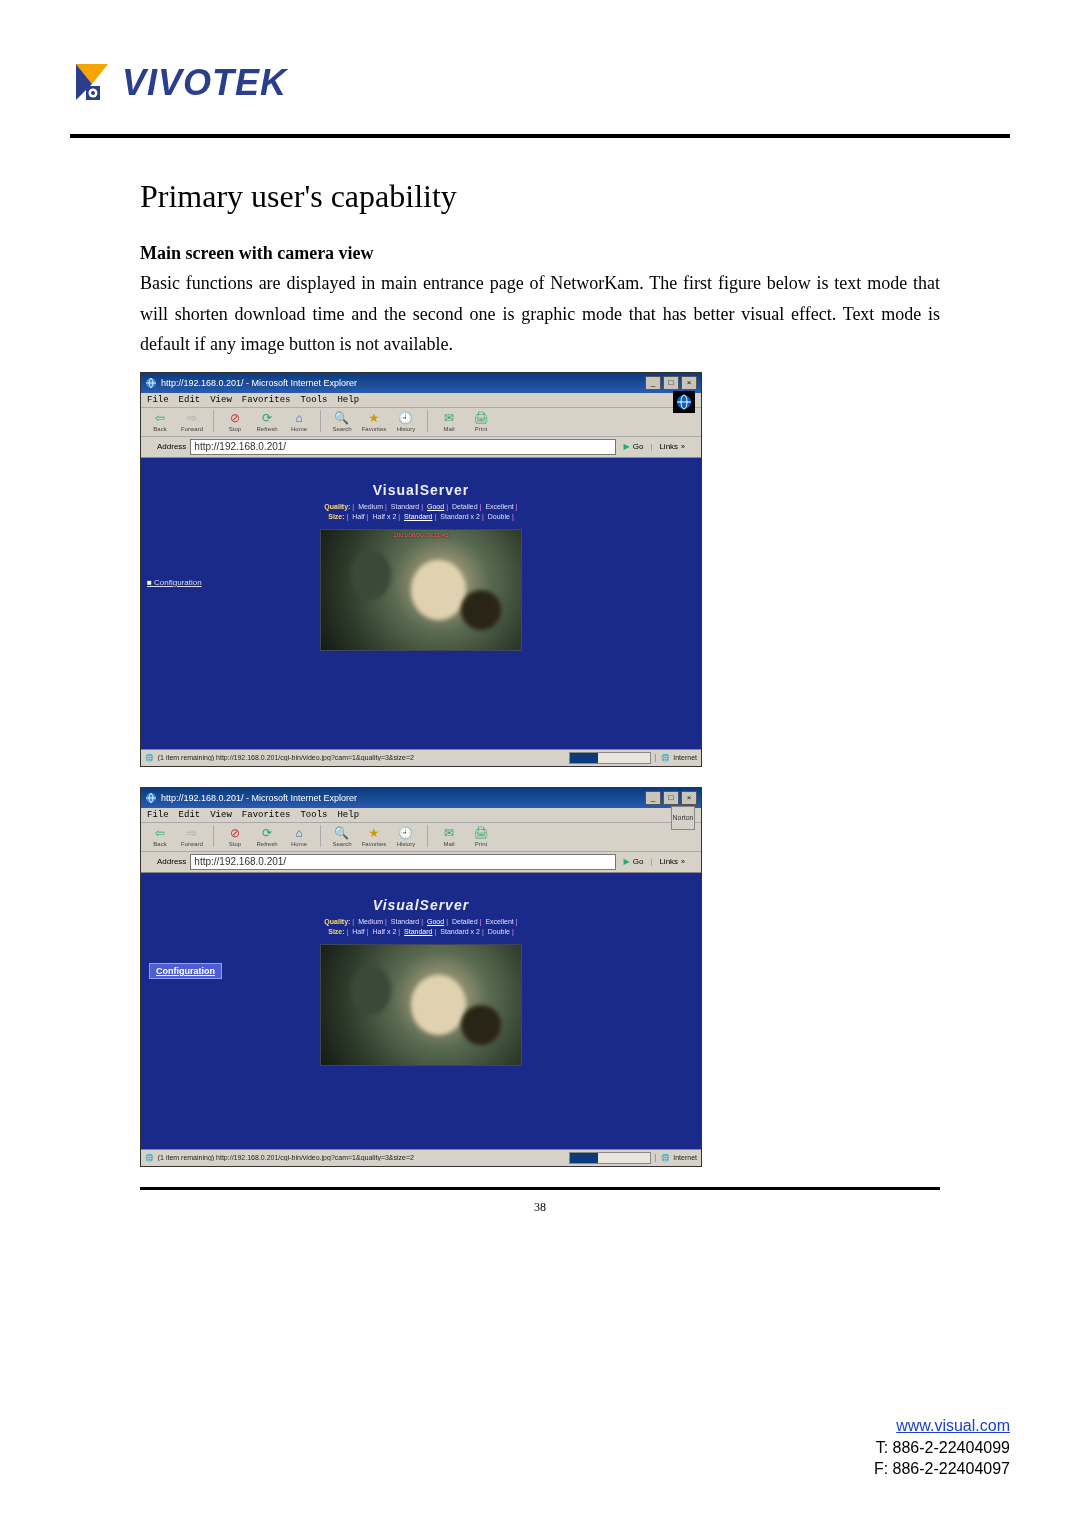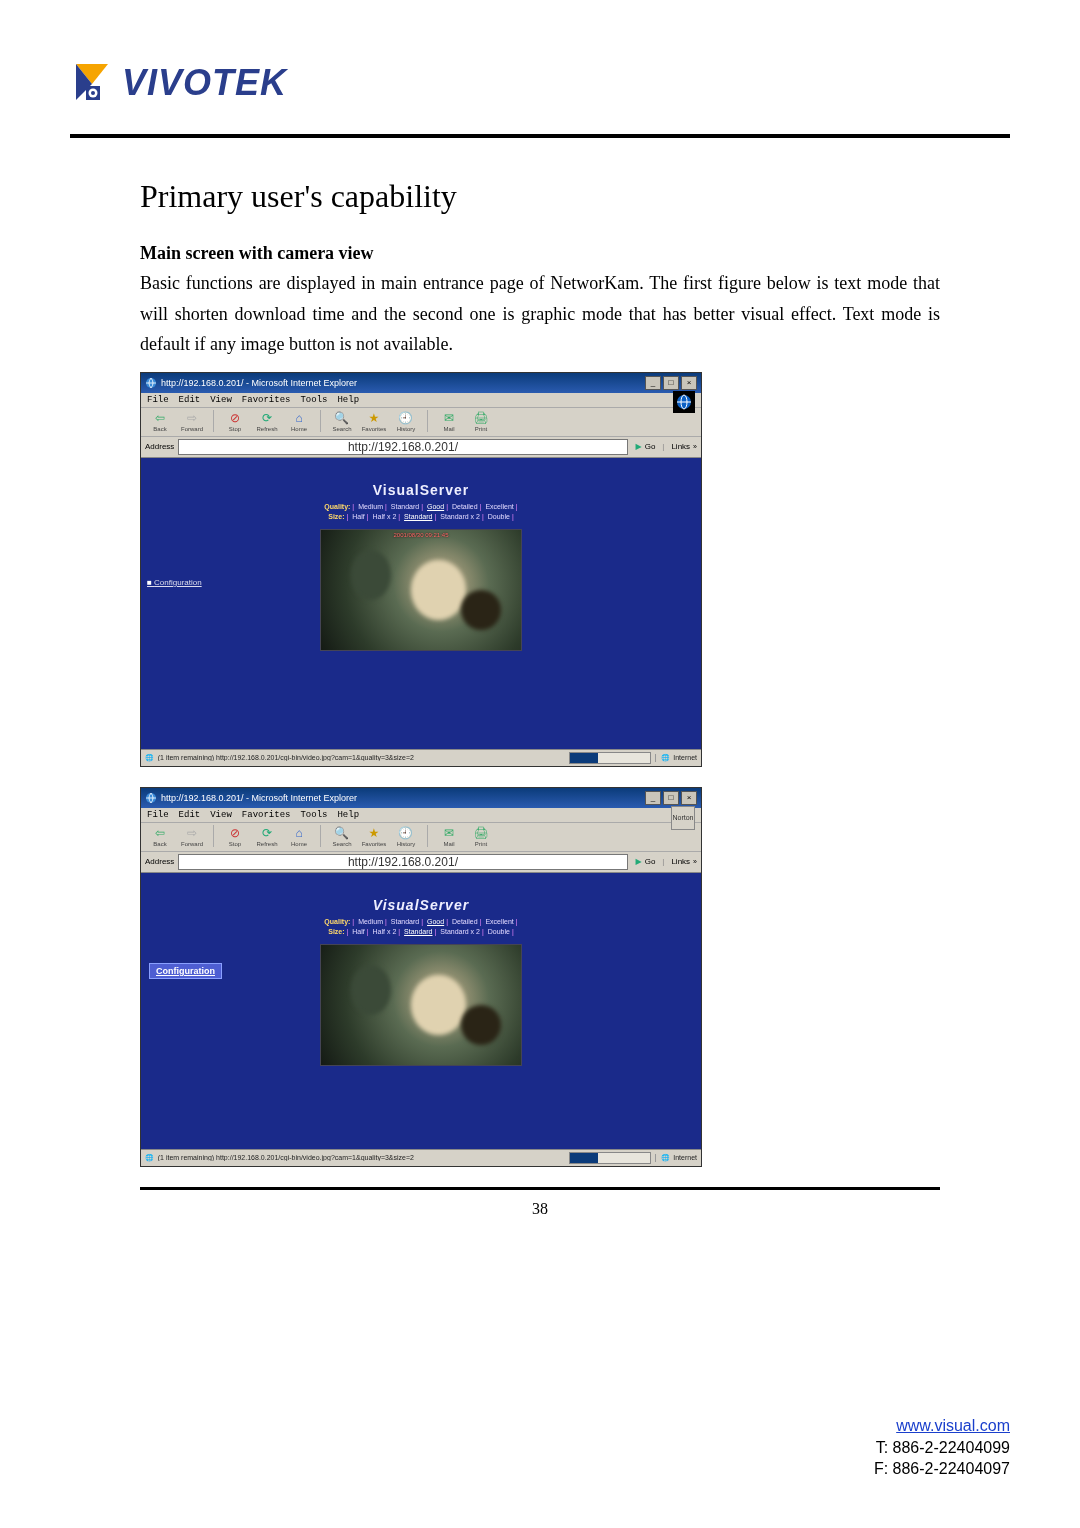--- a/index.html
+++ b/index.html
@@ -145,34 +145,34 @@
   .shot .tool .cap { font-size: 6px; color: #444; }
   .shot .sep {
     width: 1px; height: 22px;
     background: #aaa;
     margin: 0 2px;
   }
   .shot .addressbar {
     display: flex;
     align-items: center;
     gap: 4px;
-    padding: 2px 4px;
+    padding: 2px 16px;
     background: #d6d2c8;
     border-bottom: 1px solid #888;
     font-size: 8px;
   }
   .shot .addressbar .addr-input {
     flex: 1;
     background: #fff;
     border: 1px solid #777;
     padding: 1px 3px;
     height: 12px;
-    font-size: 12px;
+    font-size: 10px;
     color: #333;
-    display: flex; align-items: center; justify-content: center;
+    display: flex; align-items: center;
   }
   .shot .addressbar .gobox {
     display: flex; align-items: center; gap: 3px;
     padding-left: 4px;
   }
   .shot .client {
     background: #1a2a8a;
     color: #fff;
     min-height: 255px;
     position: relative;
@@ -272,21 +272,21 @@
     background: #0b3b7a;
   }
   .shot .statusbar .zone {
     display: flex; align-items: center; gap: 3px;
     padding-left: 6px;
     border-left: 1px solid #999;
   }
   
   .page-number {
     text-align: center;
-    font-size: 16px;
+    font-size: 12px;
     margin-top: 10px;
   }
   
   .bottom-rule {
     border: 0;
     border-top: 3px solid #000;
     margin: 8px 0 0 0;
   }
   
   .footer {

